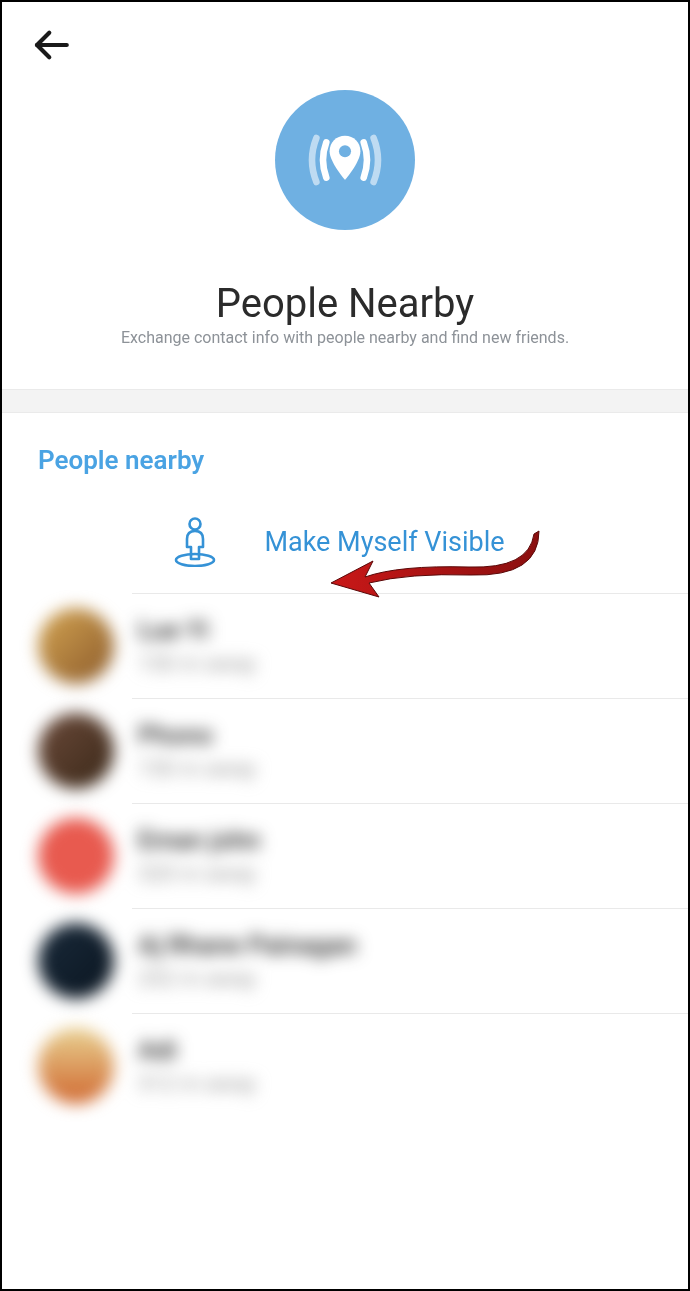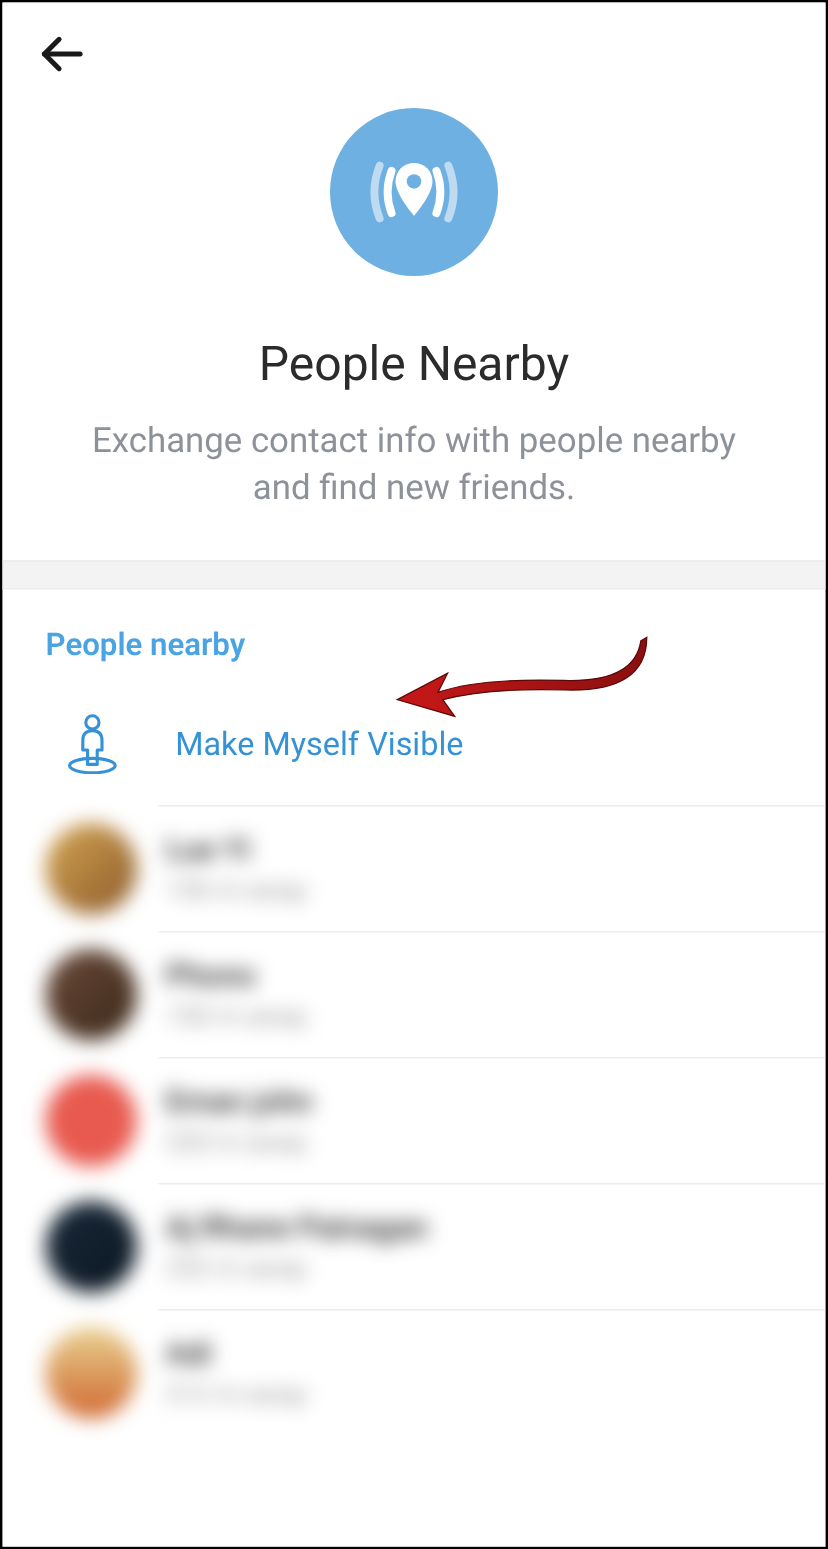--- a/index.html
+++ b/index.html
@@ -38,23 +38,22 @@
     }
     .page-title {
       text-align: center;
       font-size: 40px;
       font-weight: 400;
       color: #2b2b2b;
       margin-top: 50px;
     }
     .page-subtitle {
       text-align: center;
-      font-size: 29px;
+      font-size: 16px;
       color: #8d9298;
-      margin-top: 22px;
       padding: 0 50px;
       line-height: 1.35;
     }
     .divider-gap {
       height: 24px;
       background: #f3f3f3;
       border-top: 1px solid #eaeaea;
       border-bottom: 1px solid #eaeaea;
     }
     .list-section {
@@ -62,23 +61,24 @@
     }
     .section-header {
       padding: 32px 36px 24px 36px;
       font-size: 26px;
       font-weight: 600;
       color: #4aa3e3;
     }
     .action-row {
       display: flex;
       align-items: center;
-      padding: 18px 36px 26px 50px;
+      padding: 18px 36px 26px 21px;
       cursor: pointer;
       position: relative;
+      justify-content: center;
     }
     .action-icon {
       width: 50px;
       display: flex;
       justify-content: center;
     }
     .action-label {
       font-size: 27px;
       color: #3592d6;
       margin-left: 44px;

